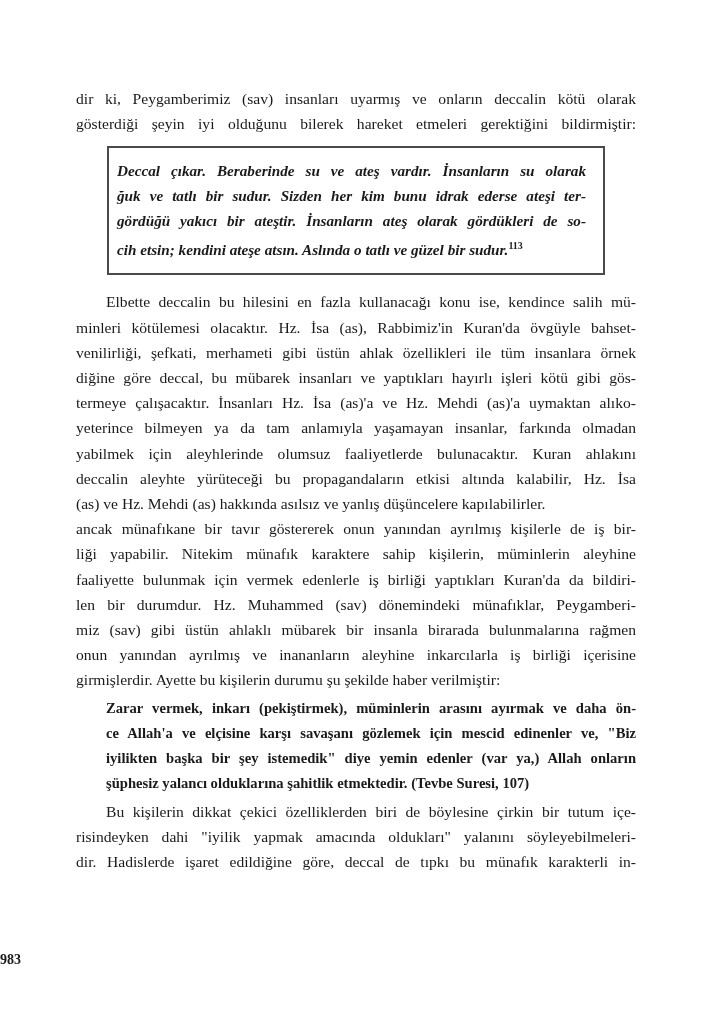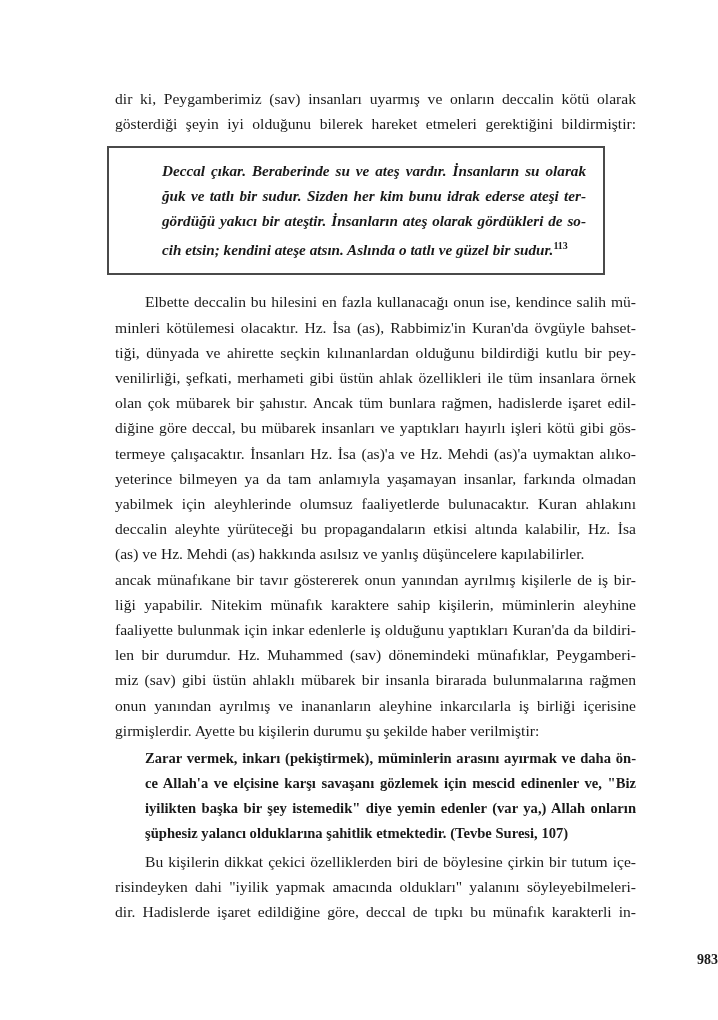--- a/index.html
+++ b/index.html
@@ -4,34 +4,34 @@
 <style>
   html, body { margin: 0; padding: 0; background: #ffffff; }
   body { width: 718px; height: 1020px; position: relative; overflow: hidden; }
   .page {
     position: absolute; left: 76px; top: 86px; width: 560px;
     font-family: "Liberation Serif", "DejaVu Serif", serif;
     font-size: 15.6px; line-height: 25.2px; color: #1a1a1a;
     text-align: justify;
   }
   .p { margin: 0; text-align: justify; text-align-last: left; }
-  .line { display: block; text-align: justify; text-align-last: justify; white-space: nowrap; margin-left: 39px; }
+  .line { display: block; text-align: justify; text-align-last: justify; white-space: nowrap; }
   .line.last { text-align-last: left; }
   .quote-box {
     margin: 10px 31px 14px 31px;
     border: 2px solid #4a4a4a;
-    padding: 10px 17px 11px 14px;
+    padding: 10px 17px 11px 8px;
     font-style: italic; font-weight: bold; font-size: 15.2px; line-height: 25px;
   }
   .verse {
     margin: 3px 0 3px 30px; font-weight: bold; font-size: 14.6px; line-height: 25px;
   }
   sup { font-size: 10px; vertical-align: 6px; font-style: normal; }
   .page-number {
-    position: absolute; left: 0; width: 718px; top: 952px; text-align: right;
+    position: absolute; left: 0; width: 718px; top: 952px; text-align: left;
     font-family: "Liberation Serif", "DejaVu Serif", serif; font-weight: bold;
     font-size: 14px; color: #1a1a1a;
   }
 </style>
 </head>
 <body>
 
 <div class="page">
   <div class="p">
     <span class="line">dir ki, Peygamberimiz (sav) insanları uyarmış ve onların deccalin kötü olarak</span>
@@ -39,37 +39,35 @@
   </div>
 
   <div class="quote-box">
     <span class="line">Deccal çıkar. Beraberinde su ve ateş vardır. İnsanların su olarak</span>
     <span class="line">ğuk ve tatlı bir sudur. Sizden her kim bunu idrak ederse ateşi ter-</span>
     <span class="line">gördüğü yakıcı bir ateştir. İnsanların ateş olarak gördükleri de so-</span>
     <span class="line last"><span>cih etsin; kendini ateşe  atsın. Aslında o tatlı ve güzel bir sudur.</span><sup>113</sup></span>
   </div>
 
   <div class="p">
-    <span class="line" style="padding-left:30px;box-sizing:border-box;">Elbette deccalin bu hilesini en fazla kullanacağı onun ise, kendince salih mü-</span>
+    <span class="line" style="padding-left:30px;box-sizing:border-box;">Elbette deccalin bu hilesini en fazla kullanacağı konu ise, kendince salih mü-</span>
     <span class="line">minleri kötülemesi olacaktır. Hz. İsa (as), Rabbimiz'in Kuran'da övgüyle bahset-</span>
-    <span class="line">tiği, dünyada ve ahirette seçkin kılınanlardan olduğunu bildirdiği kutlu bir pey-</span>
     <span class="line">venilirliği, şefkati, merhameti gibi üstün ahlak özellikleri ile tüm insanlara örnek</span>
-    <span class="line">olan çok mübarek bir şahıstır. Ancak tüm bunlara rağmen, hadislerde işaret edil-</span>
     <span class="line">diğine göre deccal, bu mübarek insanları ve yaptıkları hayırlı işleri kötü gibi gös-</span>
     <span class="line">termeye çalışacaktır. İnsanları Hz. İsa (as)'a ve Hz. Mehdi (as)'a uymaktan alıko-</span>
     <span class="line">yeterince bilmeyen ya da tam anlamıyla yaşamayan insanlar, farkında olmadan</span>
     <span class="line">yabilmek için aleyhlerinde olumsuz faaliyetlerde bulunacaktır. Kuran ahlakını</span>
     <span class="line">deccalin aleyhte yürüteceği bu propagandaların etkisi altında kalabilir, Hz. İsa</span>
     <span class="line last">(as) ve Hz. Mehdi (as) hakkında asılsız ve yanlış düşüncelere kapılabilirler.</span>
   </div>
 
   <div class="p">
     <span class="line">ancak münafıkane bir tavır göstererek onun yanından ayrılmış kişilerle de iş bir-</span>
     <span class="line">liği yapabilir. Nitekim münafık karaktere sahip kişilerin, müminlerin aleyhine</span>
-    <span class="line">faaliyette bulunmak için inkar edenlerle iş olduğunu yaptıkları Kuran'da da bildiri-</span>
+    <span class="line">faaliyette bulunmak için vermek edenlerle iş birliği yaptıkları Kuran'da da bildiri-</span>
     <span class="line">len bir durumdur. Hz. Muhammed (sav) dönemindeki münafıklar, Peygamberi-</span>
     <span class="line">miz (sav) gibi üstün ahlaklı mübarek bir insanla birarada bulunmalarına rağmen</span>
     <span class="line">onun yanından ayrılmış ve inananların aleyhine inkarcılarla iş birliği içerisine</span>
     <span class="line last">girmişlerdir. Ayette bu kişilerin durumu şu şekilde haber verilmiştir:</span>
   </div>
 
   <div class="verse">
     <span class="line">Zarar vermek, inkarı (pekiştirmek), müminlerin arasını ayırmak ve daha ön-</span>
     <span class="line">ce Allah'a ve elçisine karşı savaşanı gözlemek için mescid edinenler ve, "Biz</span>
     <span class="line">iyilikten başka bir şey istemedik" diye yemin edenler (var ya,) Allah onların</span>

